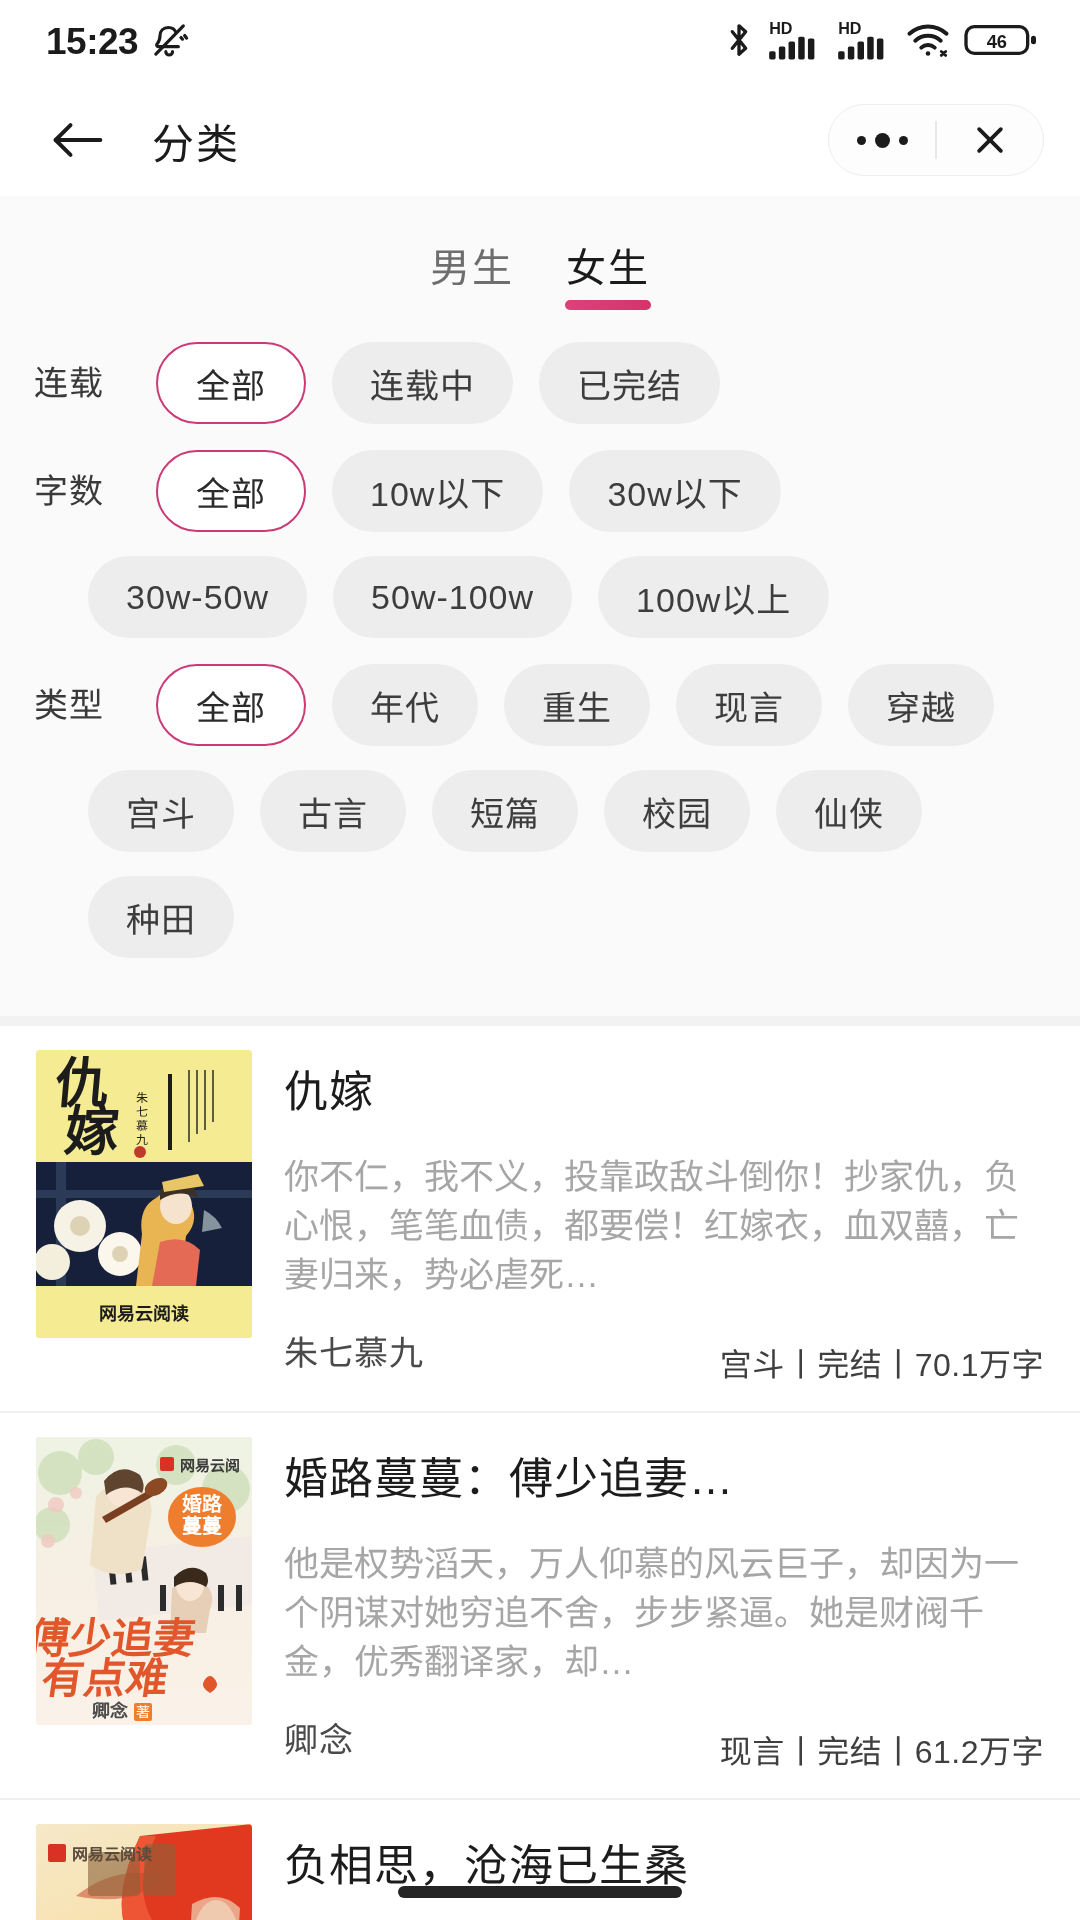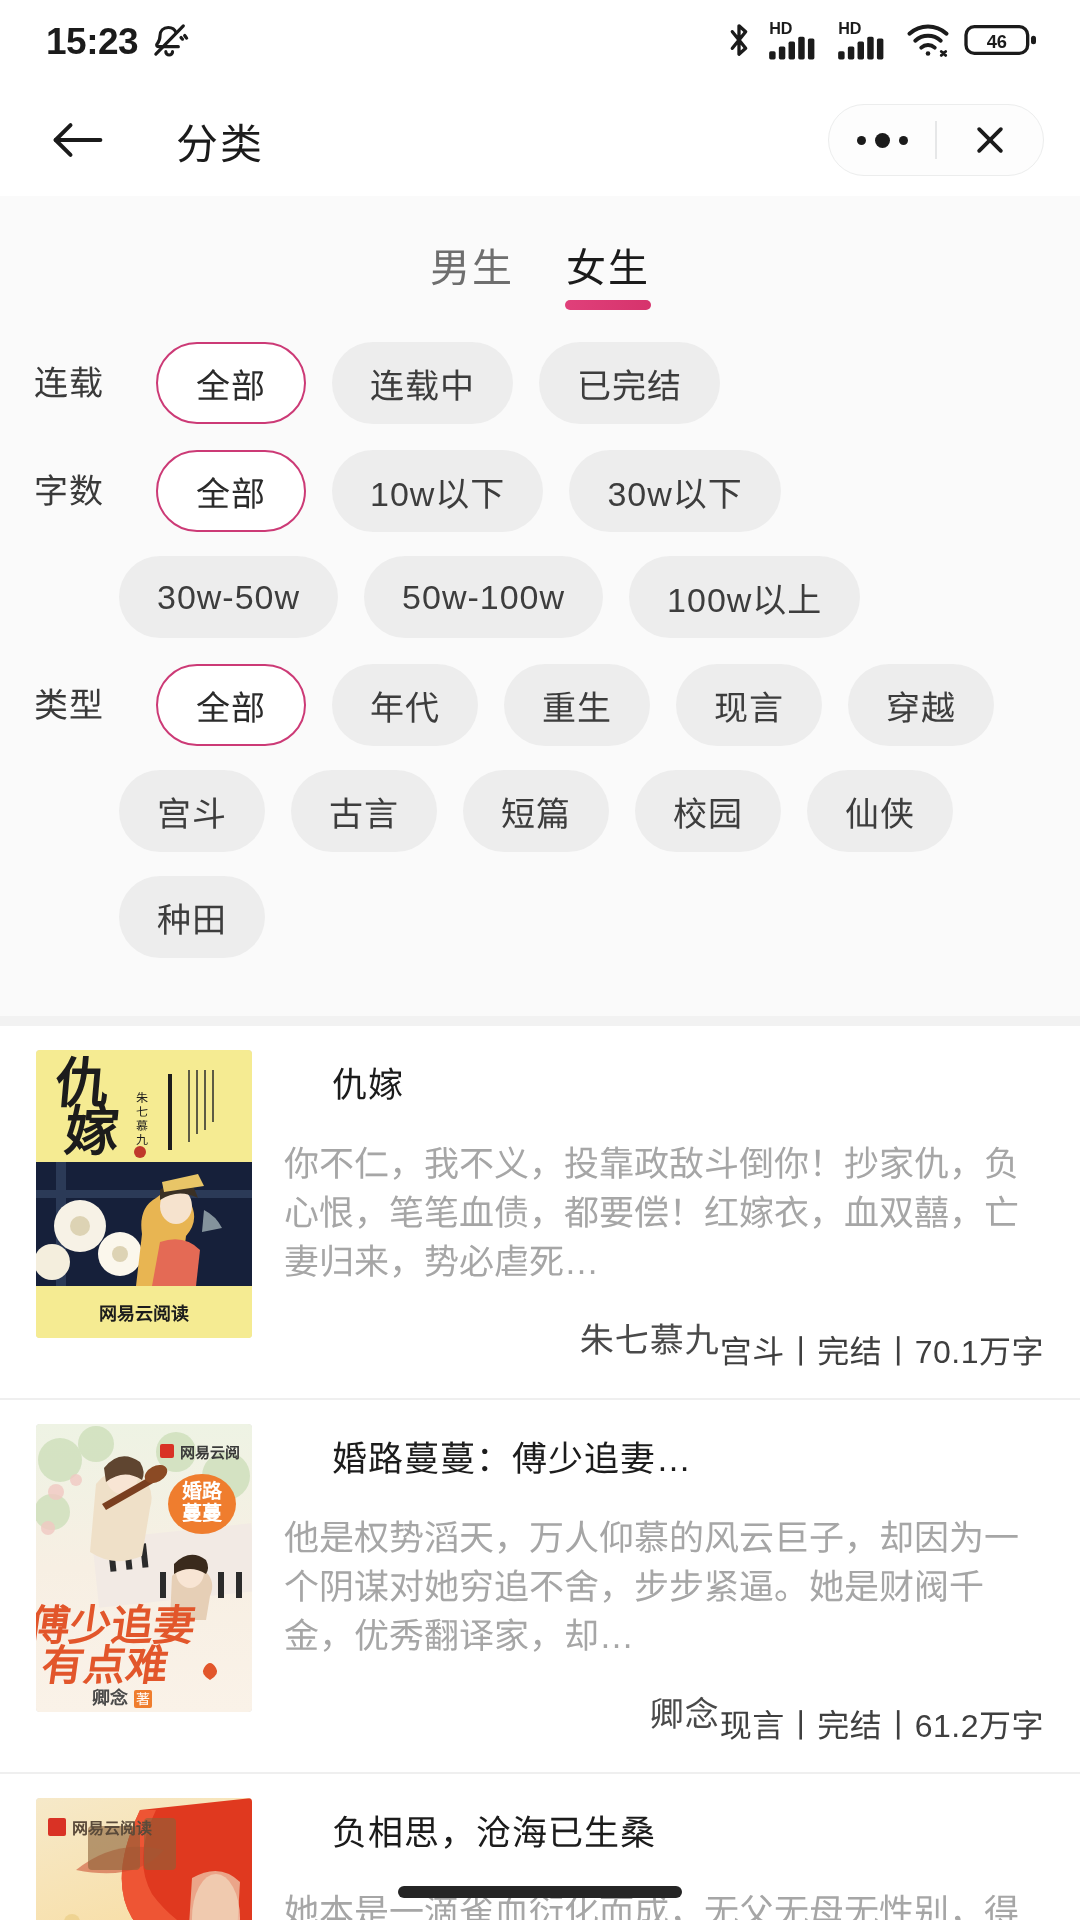--- a/index.html
+++ b/index.html
@@ -18,21 +18,21 @@
     background:#fff;
   }
   .sb-left { display:flex; align-items:center; gap:12px; }
   .sb-time { font-size:37px; font-weight:600; color:#1b1b1b; letter-spacing:-0.5px; }
   .sb-right { display:flex; align-items:center; gap:13px; }
   .icn { display:block; }
 
   
   .titlebar {
     height: 112px; display:flex; align-items:center;
-    padding: 0 36px 0 46px; background:#fff; position:relative;gap:24px;
+    padding: 0 36px 0 46px; background:#fff; position:relative;
   }
   .back-btn { width:64px; height:64px; display:flex; align-items:center; justify-content:center; cursor:pointer; }
   .page-title { font-size:42px; color:#1b1b1b; font-weight:500; margin-left:42px; letter-spacing:2px; }
   .capsule {
     position:absolute; right:36px; top:50%; transform:translateY(-50%);
     width:216px; height:72px; border-radius:36px;
     border:1.5px solid #eceded; background:#fdfdfd;
     display:flex; align-items:center;
   }
   .cap-half { flex:1; display:flex; align-items:center; justify-content:center; height:100%; cursor:pointer; }
@@ -64,48 +64,48 @@
     background:#ededed; color:#3d3d3d; font-size:34px;
     display:flex; align-items:center; justify-content:center;
     letter-spacing:1px; cursor:pointer; white-space:nowrap;
   }
   .chip.sel {
     background:#ffffff; color:#2b2b2b;
     border:2.5px solid #cc3a76;
     text-align:right;
   }
   .frow.cont { margin-top: 26px; }
-  .spacer-row { padding-left: 119px; margin-top:24px;justify-content:center; }
+  .spacer-row { padding-left: 88px; margin-top:24px;justify-content:center; }
 
   
   .divider-top { height:10px; background:#f2f2f2; }
   .booklist { background:#fff; }
   .book {
     display:flex; padding: 24px 36px 0 36px;
     border-bottom: 2px solid #efefef;
   }
   .book:last-child { border-bottom:none; }
   .cover {
     width: 216px; height: 288px; flex:0 0 216px;
     border-radius:4px; overflow:hidden; position:relative;
     background:#ddd; margin-bottom:22px;
   }
   .cover svg { display:block; width:100%; height:100%; }
   .binfo { flex:1; padding-left:32px; display:flex; flex-direction:column; min-width:0; }
   .btitle {
-    font-size:35px; color:#1c1c1c; font-weight:500; letter-spacing:1px;
-    margin-top:6px; white-space:nowrap; overflow:hidden; text-overflow:ellipsis;margin-left:48px;
+    font-size:44px; color:#1c1c1c; font-weight:500; letter-spacing:1px;
+    margin-top:6px; white-space:nowrap; overflow:hidden; text-overflow:ellipsis;
   }
   .bdesc {
     margin-top:32px; font-size:35px; line-height:49px; color:#a6a6a6;
     letter-spacing:0px; overflow:hidden;
     display:-webkit-box; -webkit-line-clamp:3; -webkit-box-orient:vertical;
   }
   .bmeta {
-    margin-top:auto; display:flex; align-items:center; justify-content:flex-end;
+    margin-top:auto; display:flex; align-items:center; justify-content:space-between;
     padding-bottom:26px; padding-top:16px;
   }
   .bauthor { font-size:34px; color:#4a4a4a; letter-spacing:1px; }
   .btags { font-size:32px; color:#3f3f3f; letter-spacing:0.5px;margin-top:24px; }
 
   
   .homebar {
     position:absolute; left:50%; transform:translateX(-50%);
     bottom:22px; width:284px; height:12px; border-radius:6px; background:#252525;
   }

